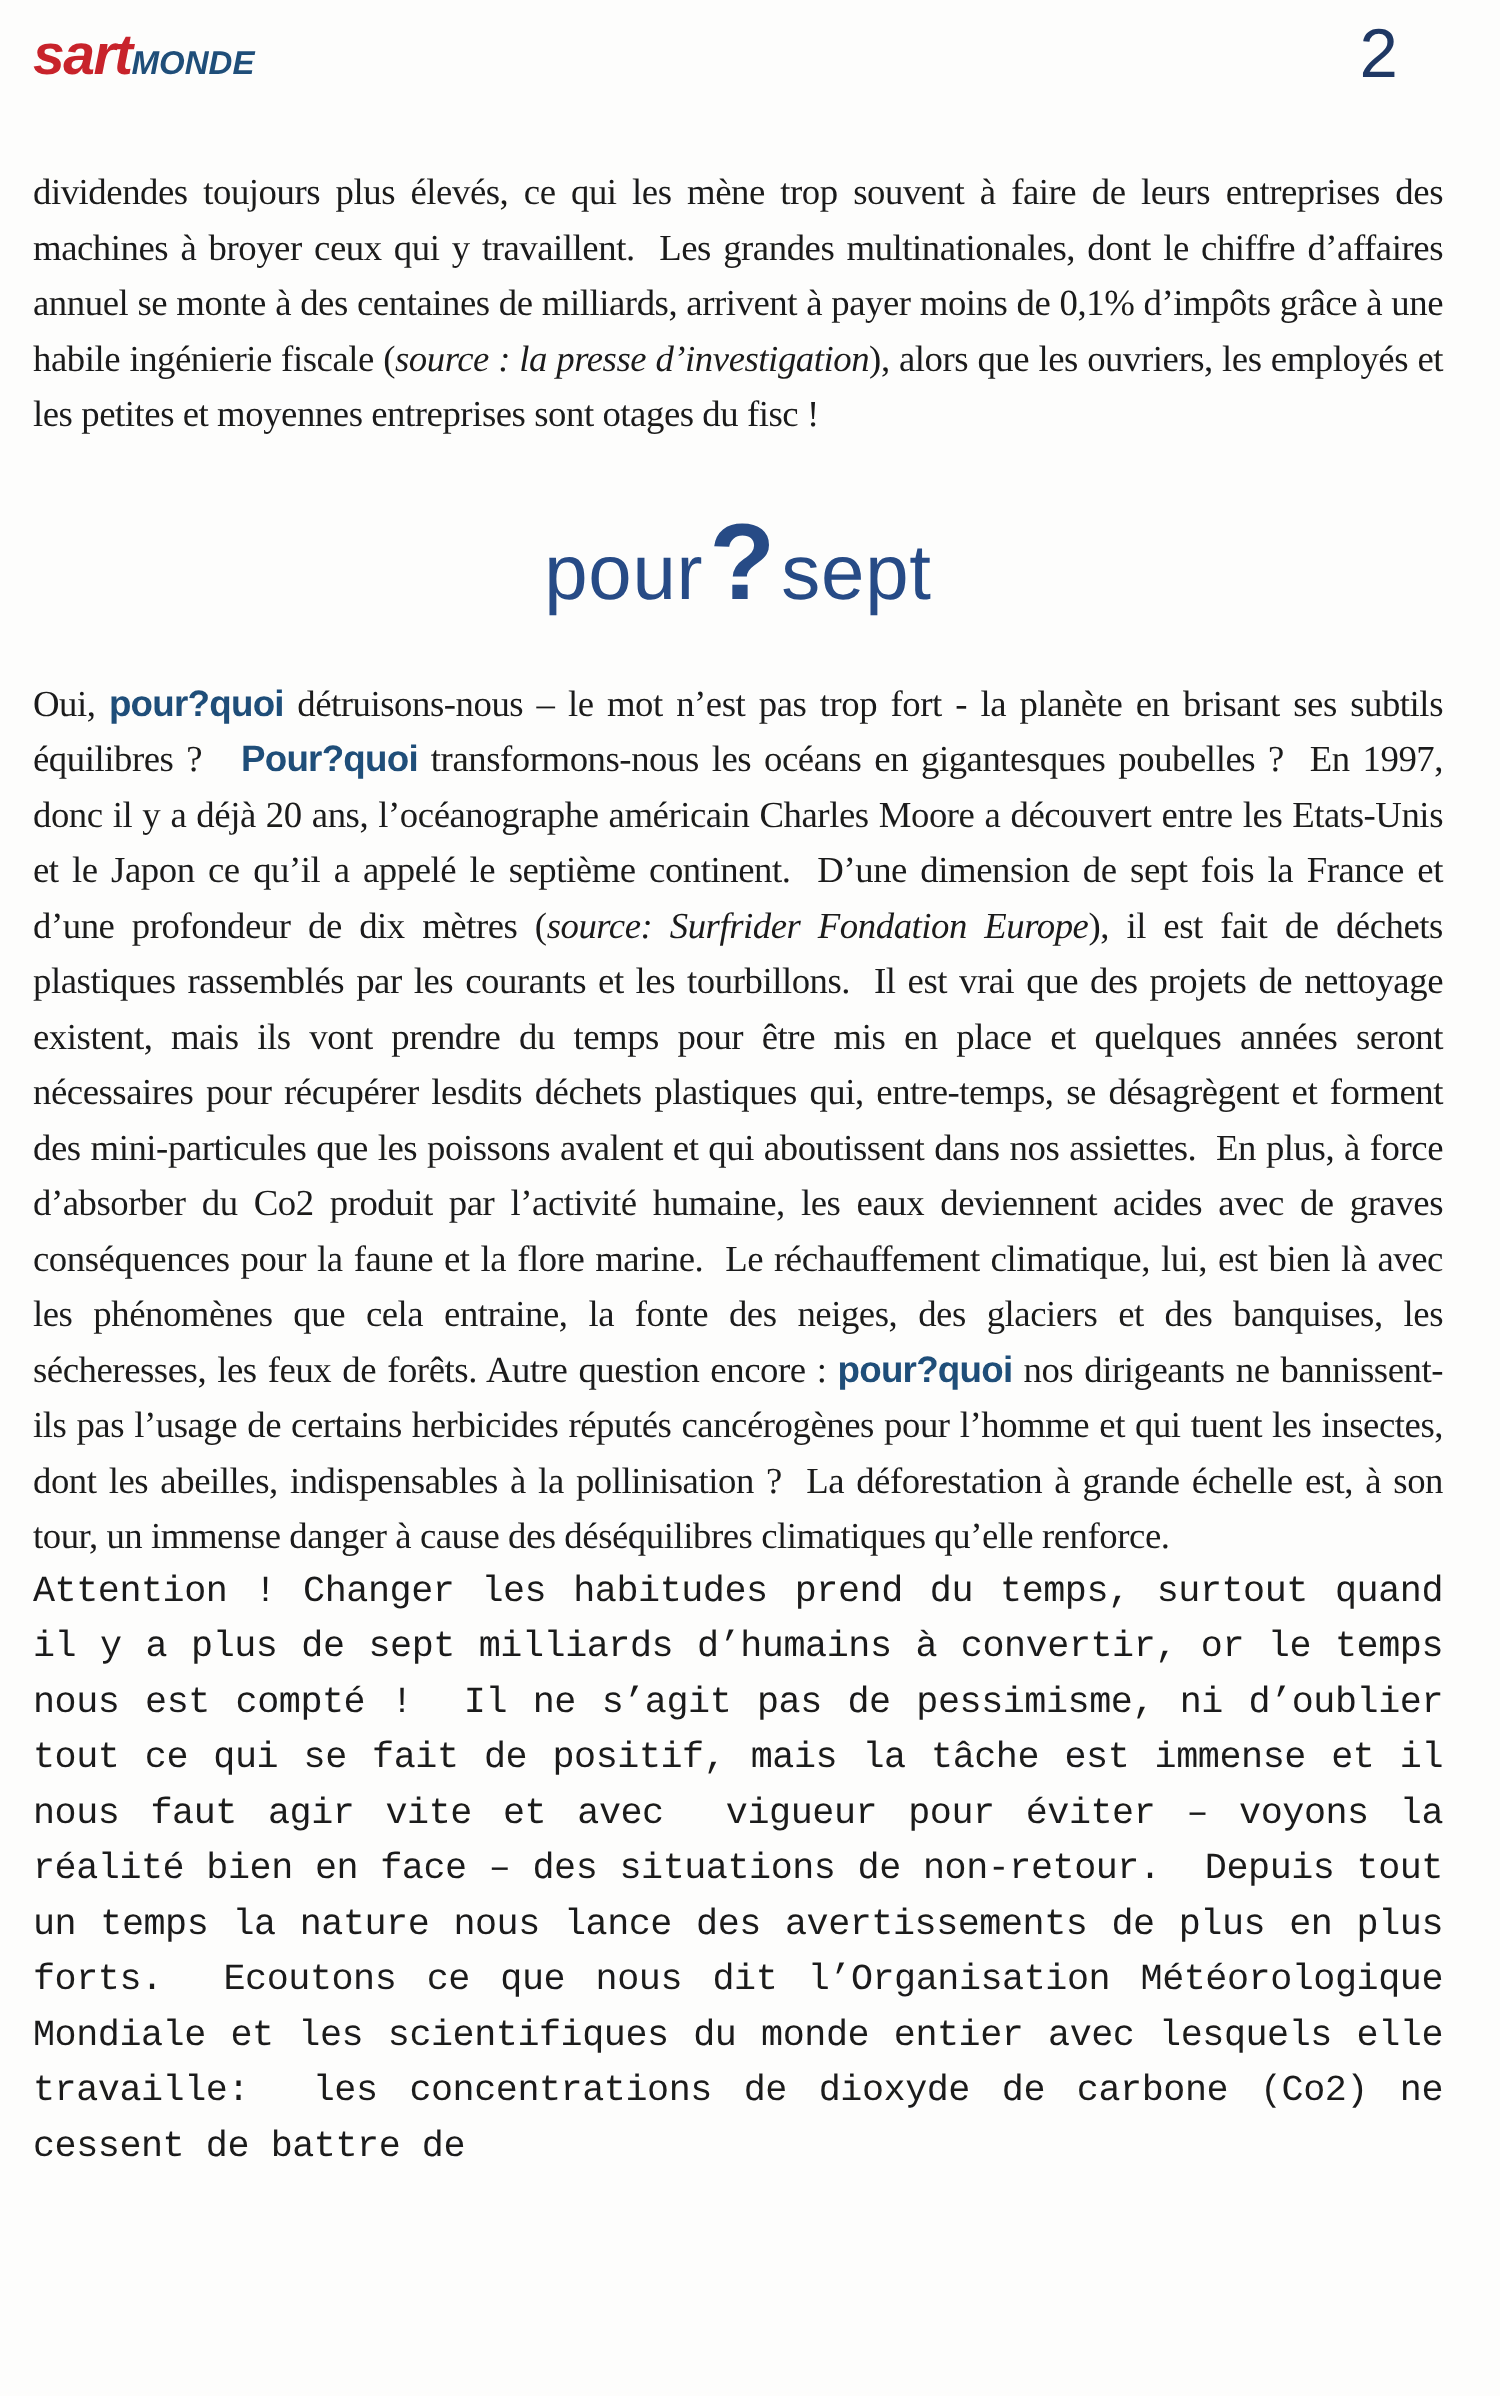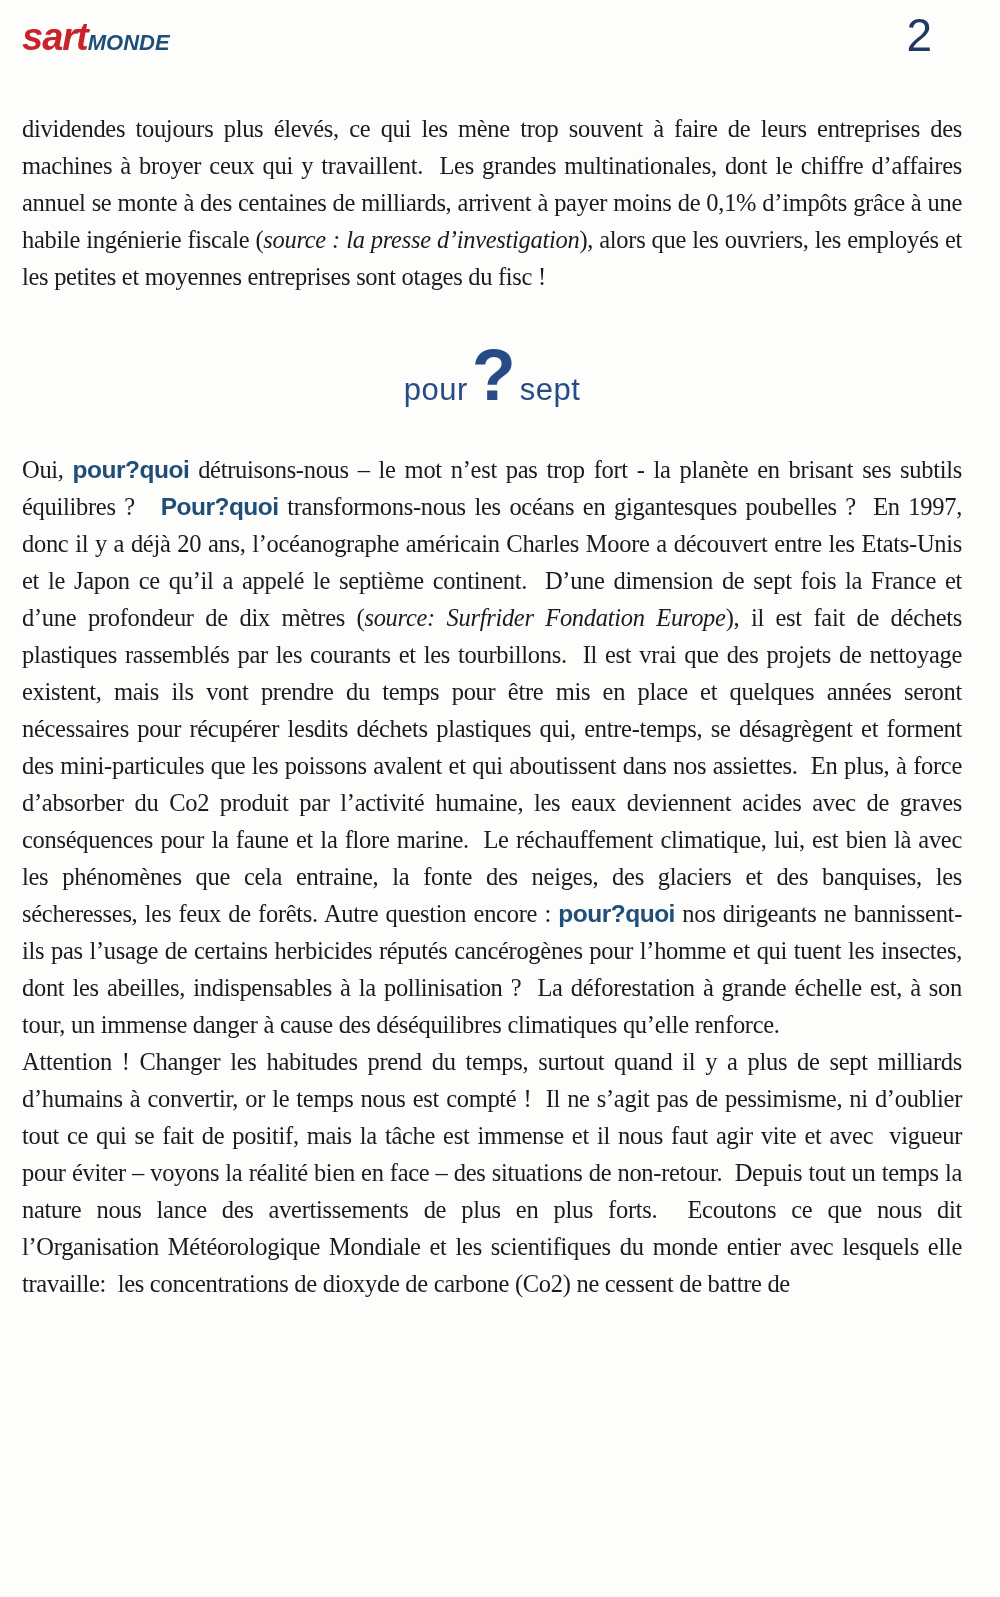--- a/index.html
+++ b/index.html
@@ -54,40 +54,40 @@
   
   .body-par {
     font-size: 24.5px;
     line-height: 37px;
     text-align: justify;
     letter-spacing: -0.3px;
     margin: 0;
   }
   .par-intro   { margin-top: 28px; }
   .par-pourquoi{ margin-top: 0; }
-  .par-parceque{ margin-top: 0; }
+  .par-parceque{ margin-top: 0; font-family: Liberation Mono, monospace; }
   .seg-italic { font-style: italic; }
   .seg-brand {
     font-family: "Liberation Sans", sans-serif;
     font-weight: bold;
     color: #1f4e79;
     letter-spacing: -0.5px;
   }
   
   .deco-heading {
     text-align: center;
     font-family: "Liberation Sans", sans-serif;
     color: #274b86;
     font-weight: normal;
     margin: 0;
     line-height: 1;
   }
   .heading-pourquoi { margin-top: 44px; margin-bottom: 40px; }
   .heading-parceque { margin-top: 62px; margin-bottom: 48px; }
-  .h-small { font-size: 31px; letter-spacing: 0.5px; text-align: center; }
+  .h-small { font-size: 52px; letter-spacing: 0.5px; text-align: center; }
   .h-big   { font-size: 72px; font-weight: bold; letter-spacing: 0; }
   .h-mid   { font-size: 58px; font-weight: bold; letter-spacing: -1px; }
   .heading-pourquoi .h-big { margin: 0 4px; }
   .heading-parceque .h-mid { margin: 0 1px; }
 </style>
 </head>
 <body>
 
 <div class="page">
 

